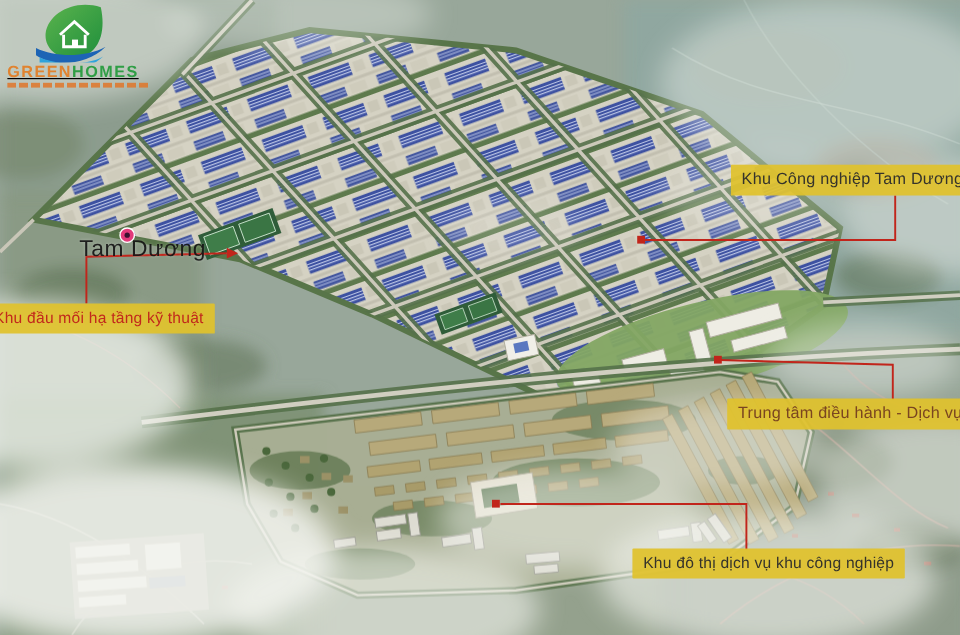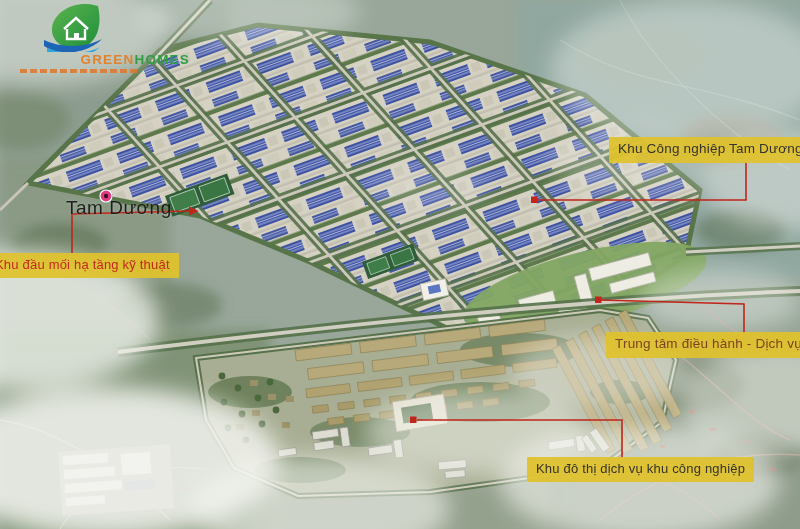--- a/index.html
+++ b/index.html
@@ -16,21 +16,21 @@
     letter-spacing:.2px;border-radius:1px;
   }
   .ann-dark{color:#35332b;}
   .ann-red{color:#c2291c;}
   .ann-brown{color:#7a4520;}
   .pin-label{
     position:absolute;left:66px;top:197px;font-size:19px;color:#161616;
     opacity:.92;letter-spacing:.5px;text-shadow:0 0 3px rgba(255,255,255,.35);
   }
   
-  .logo{position:absolute;left:20px;top:2px;width:170px;text-align:right;}
+  .logo{position:absolute;left:6px;top:2px;width:170px;text-align:left;text-decoration:underline;}
   .logo svg{display:block;margin-left:14px;}
   .logo-text{font-weight:bold;font-size:13.5px;letter-spacing:1.2px;margin-top:0px;}
   .lg-green{color:#e0832f;}
   .lg-homes{color:#2f9e45;}
   .logo-tagline{
     width:118px;height:3.5px;margin-top:2px;opacity:.85;
     background:repeating-linear-gradient(90deg,#e0762a 0 7px,rgba(0,0,0,0) 7px 10px);
   }
 </style>
 </head>

